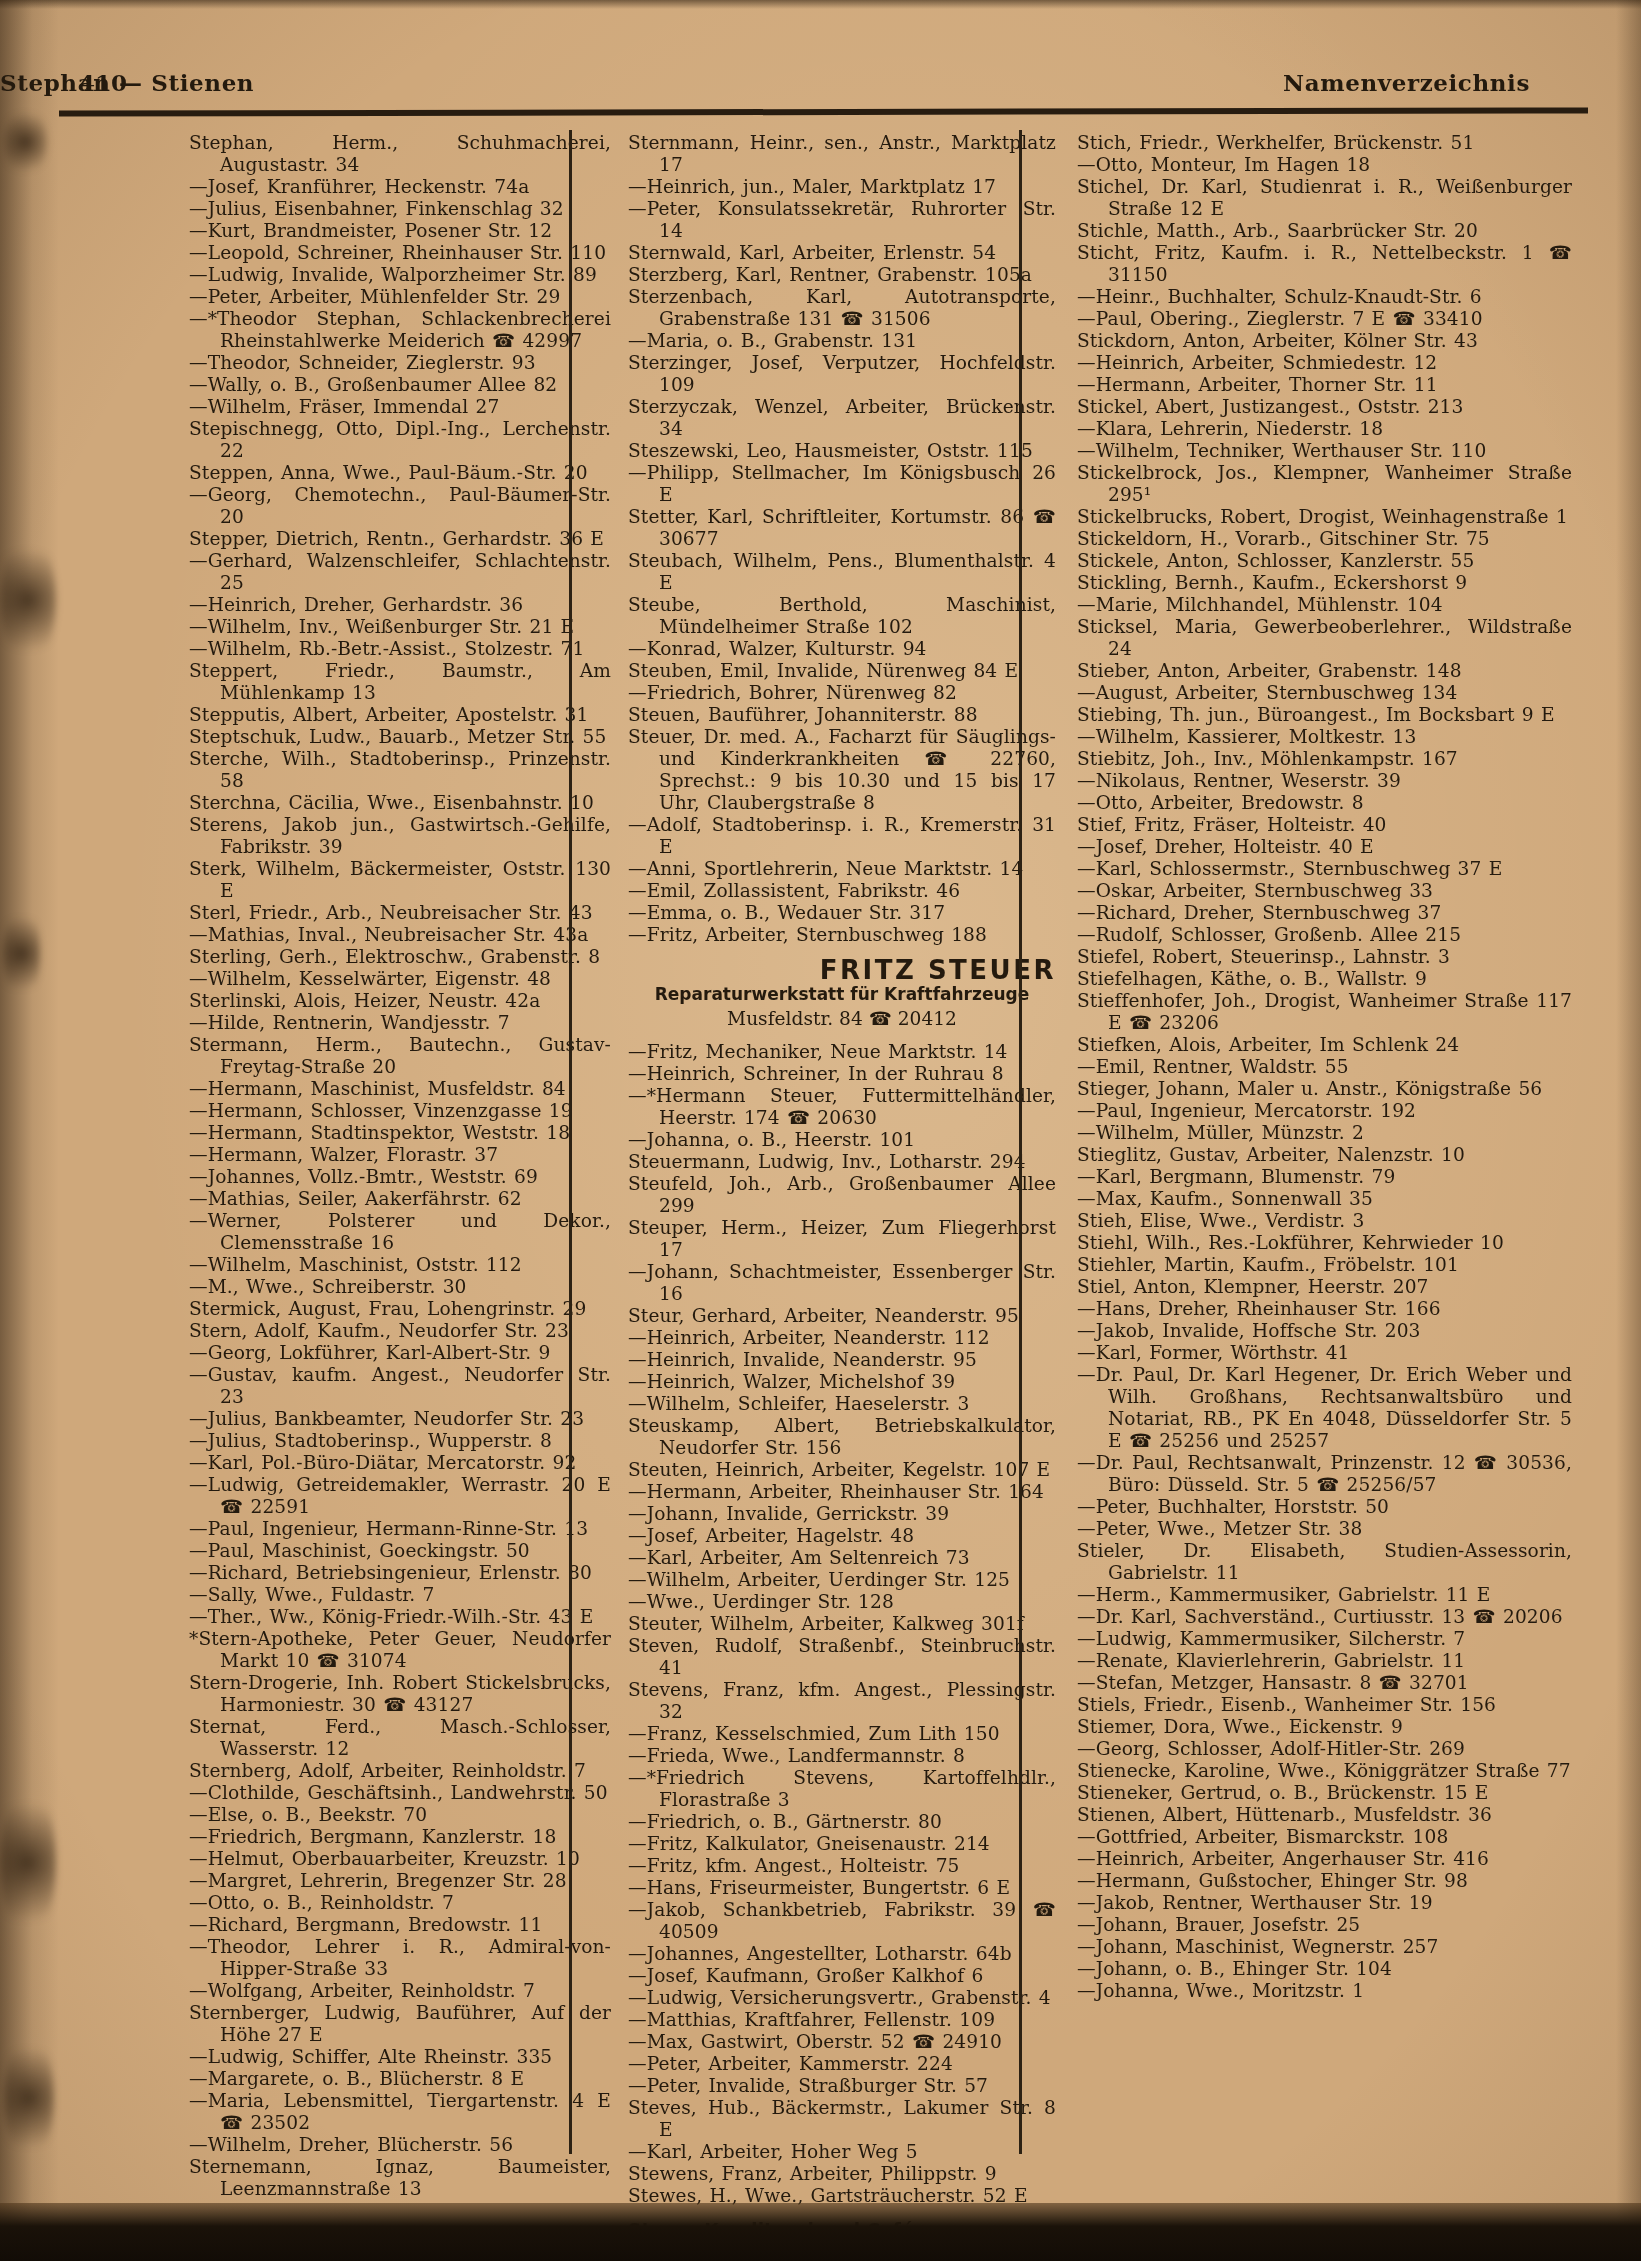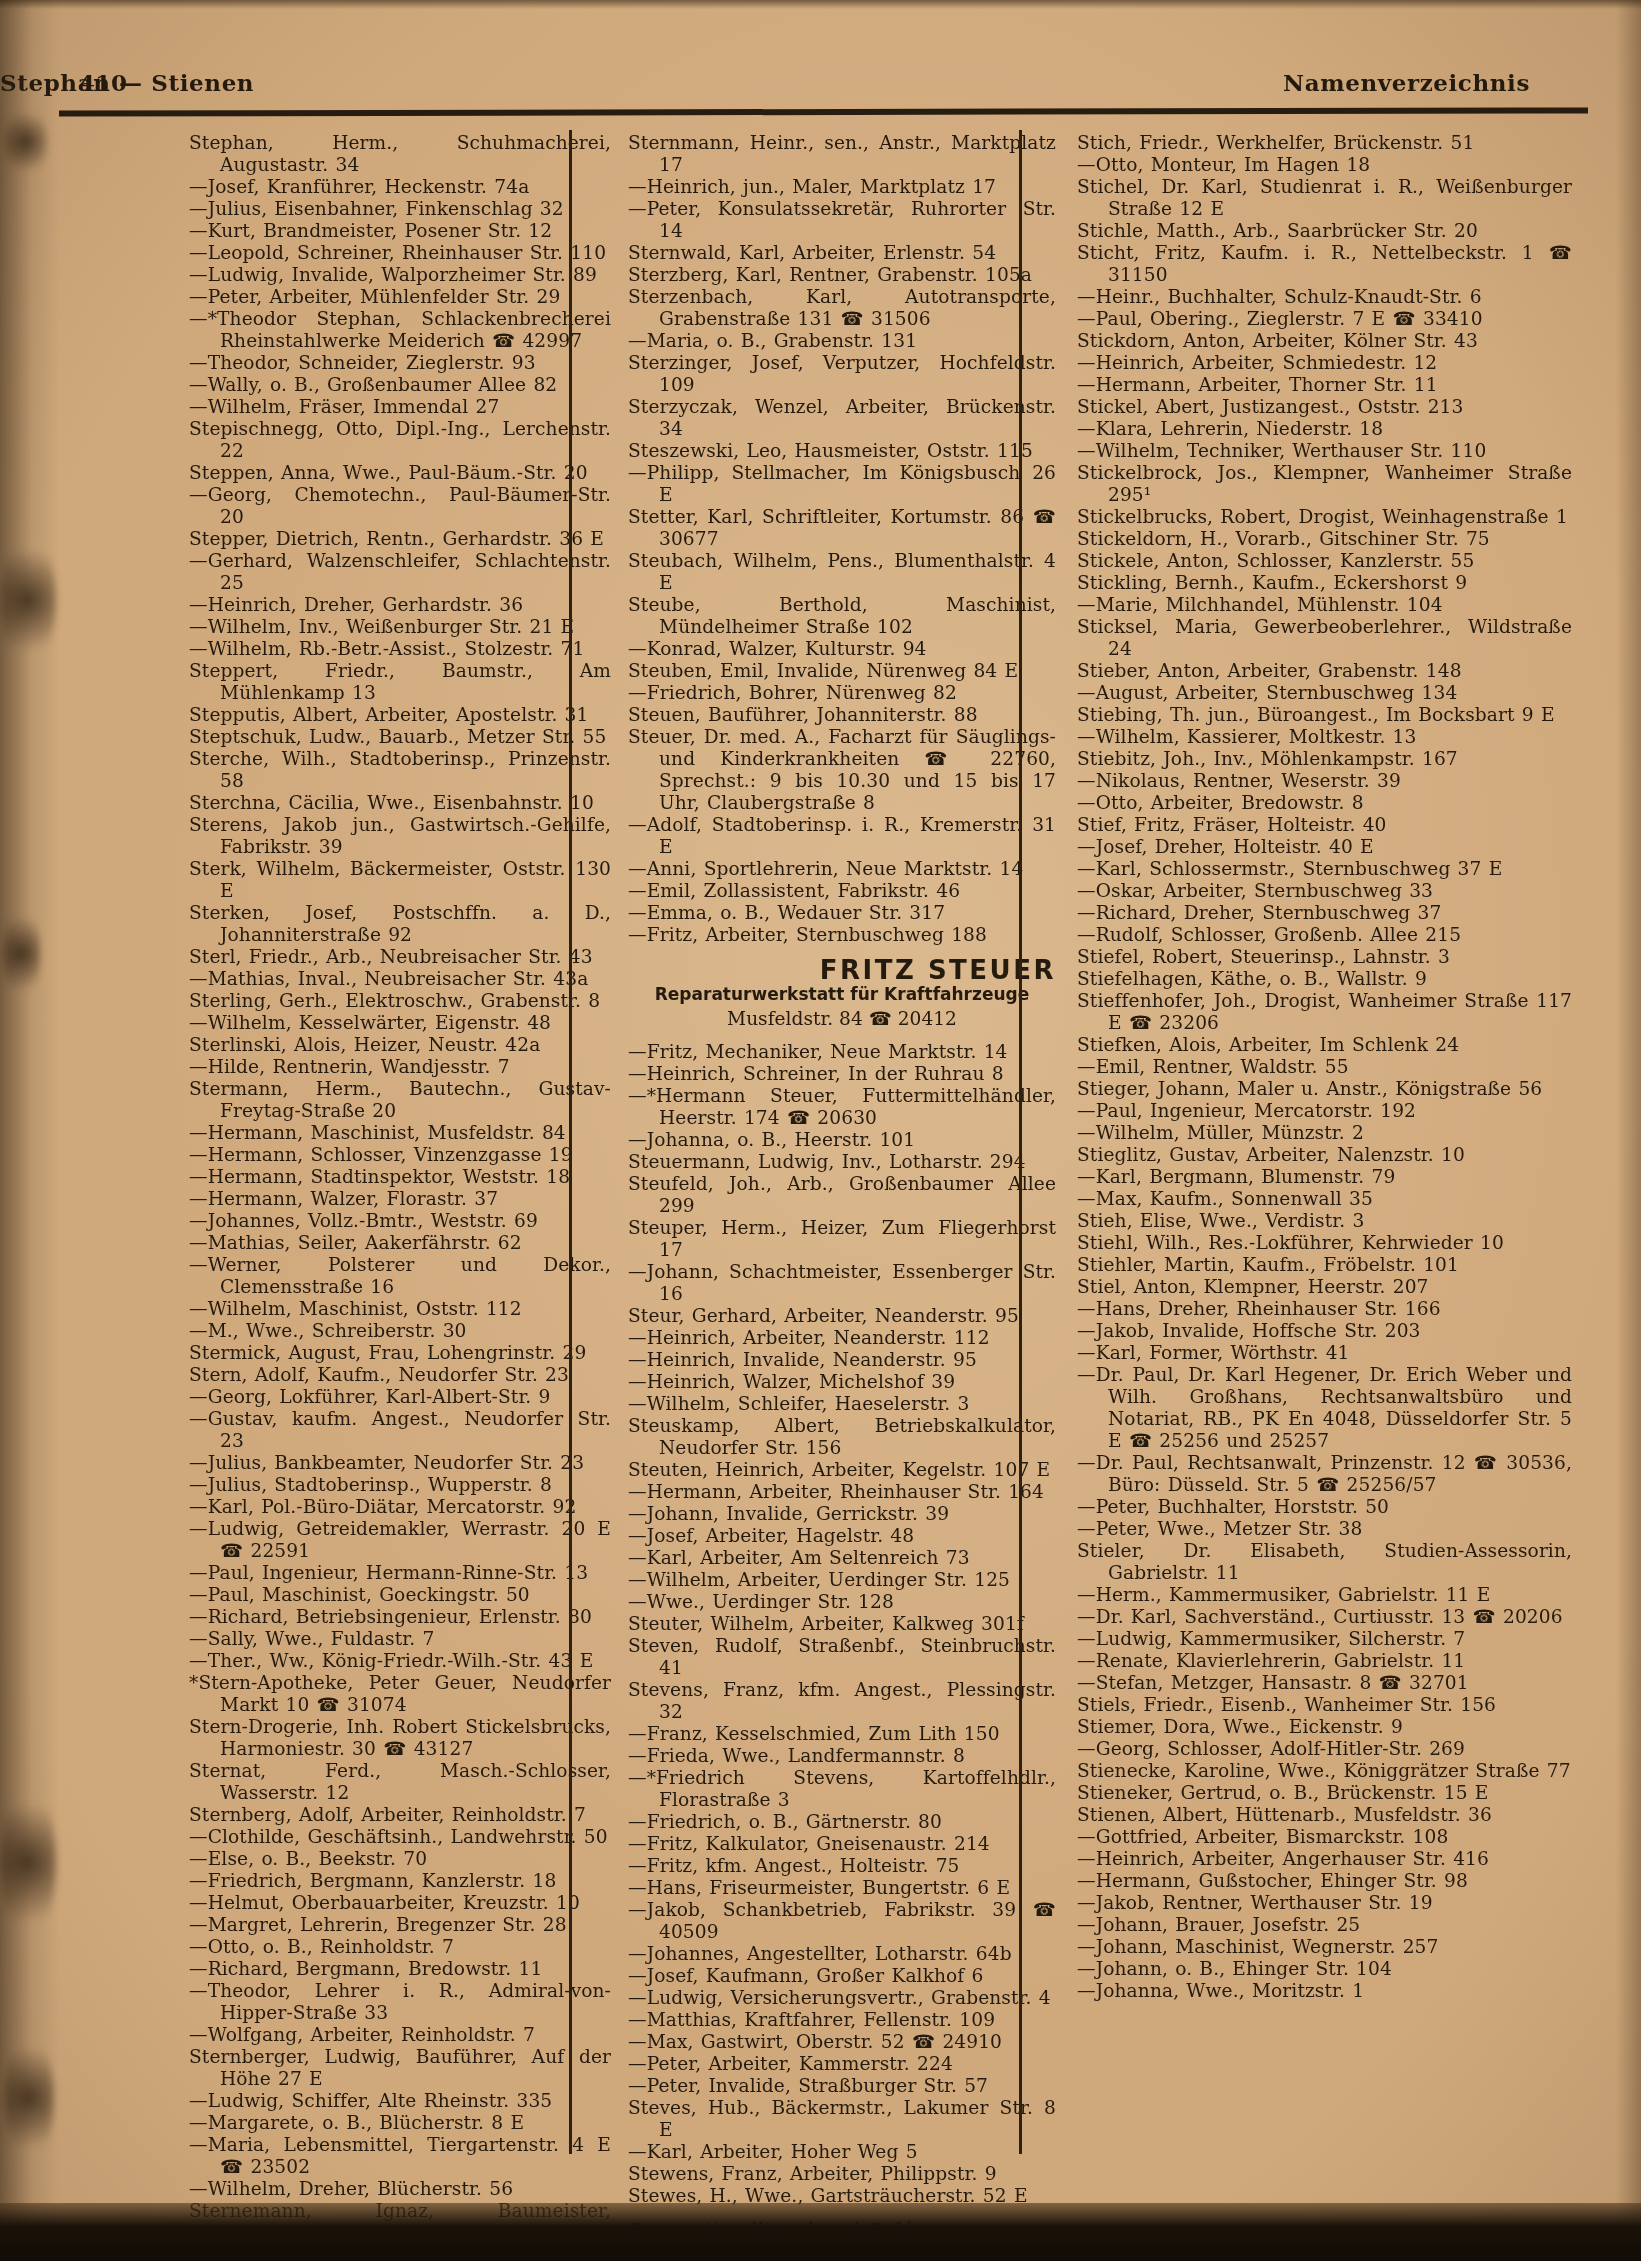--- a/index.html
+++ b/index.html
@@ -98,21 +98,20 @@
       <p class="e">—Heinrich, Dreher, Gerhardstr. 36</p>
       <p class="e">—Wilhelm, Inv., Weißenburger Str. 21 E</p>
       <p class="e">—Wilhelm, Rb.-Betr.-Assist., Stolzestr. 71</p>
       <p class="e">Steppert, Friedr., Baumstr., Am Mühlenkamp 13</p>
       <p class="e">Stepputis, Albert, Arbeiter, Apostelstr. 31</p>
       <p class="e">Steptschuk, Ludw., Bauarb., Metzer Str. 55</p>
       <p class="e">Sterche, Wilh., Stadtoberinsp., Prinzenstr. 58</p>
       <p class="e">Sterchna, Cäcilia, Wwe., Eisenbahnstr. 10</p>
       <p class="e">Sterens, Jakob jun., Gastwirtsch.-Gehilfe, Fabrikstr. 39</p>
       <p class="e">Sterk, Wilhelm, Bäckermeister, Oststr. 130 E</p>
-      <p class="e">Sterken, Josef, Postschffn. a. D., Johanniterstraße 92</p>
       <p class="e">Sterl, Friedr., Arb., Neubreisacher Str. 43</p>
       <p class="e">—Mathias, Inval., Neubreisacher Str. 43a</p>
       <p class="e">Sterling, Gerh., Elektroschw., Grabenstr. 8</p>
       <p class="e">—Wilhelm, Kesselwärter, Eigenstr. 48</p>
       <p class="e">Sterlinski, Alois, Heizer, Neustr. 42a</p>
       <p class="e">—Hilde, Rentnerin, Wandjesstr. 7</p>
       <p class="e">Stermann, Herm., Bautechn., Gustav-Freytag-Straße 20</p>
       <p class="e">—Hermann, Maschinist, Musfeldstr. 84</p>
       <p class="e">—Hermann, Schlosser, Vinzenzgasse 19</p>
       <p class="e">—Hermann, Stadtinspektor, Weststr. 18</p>

